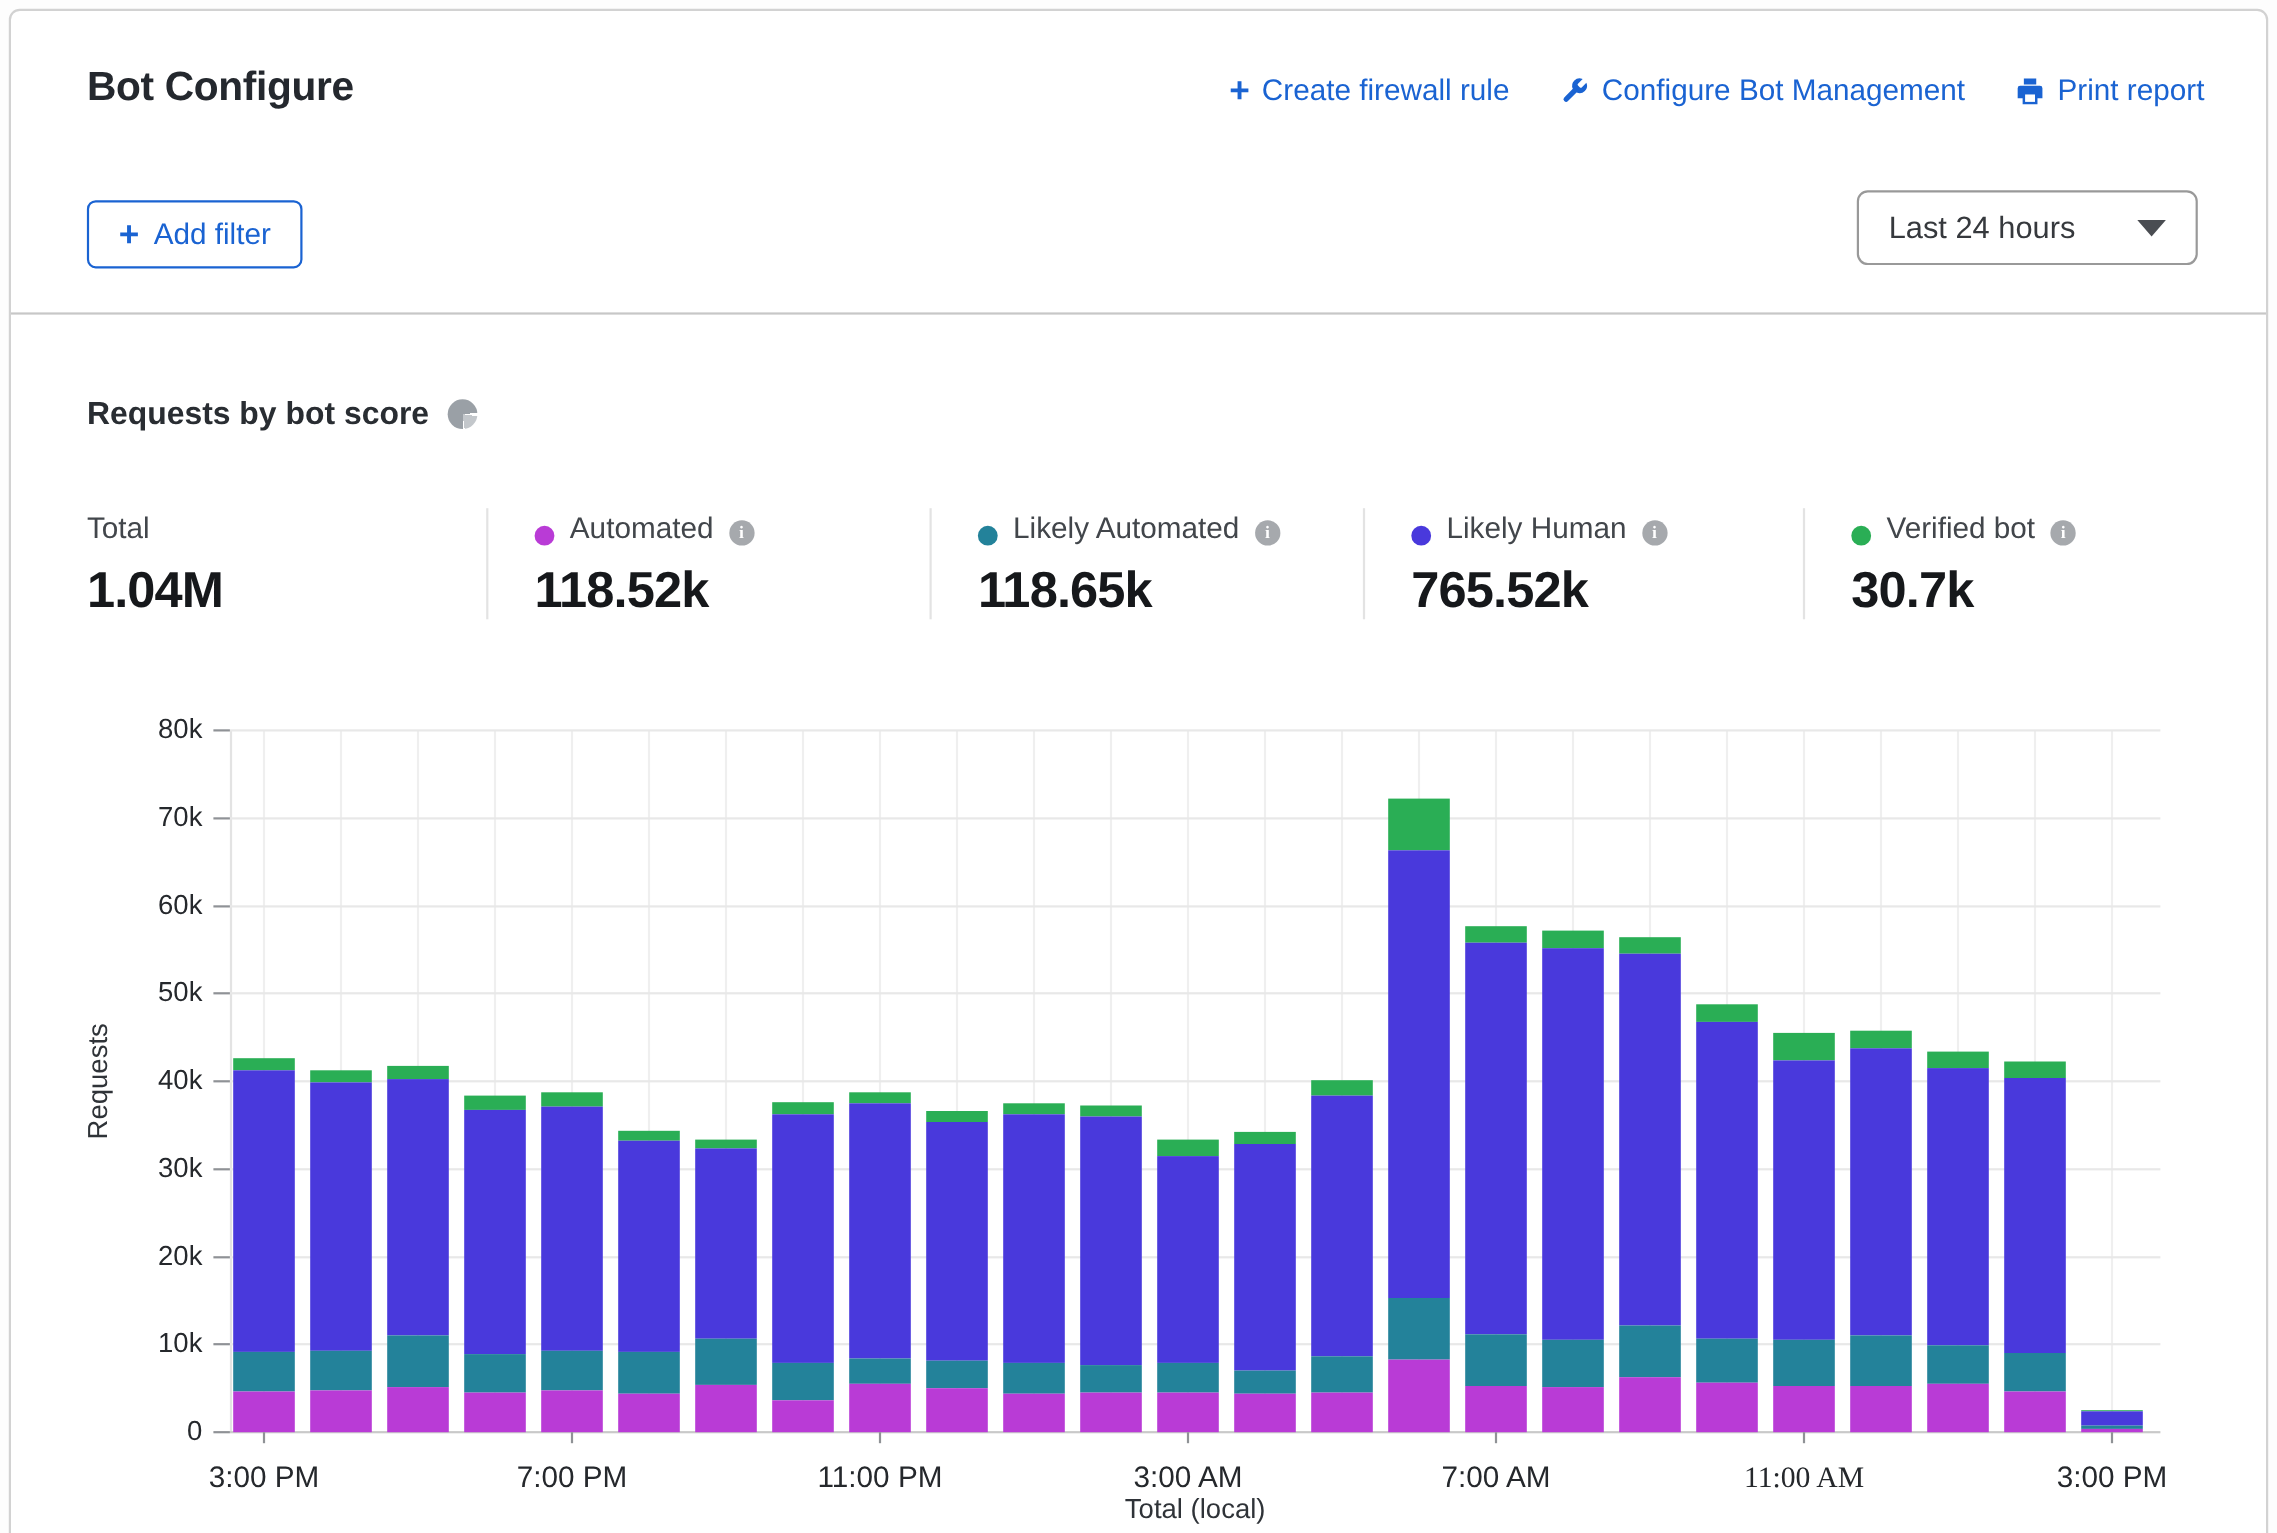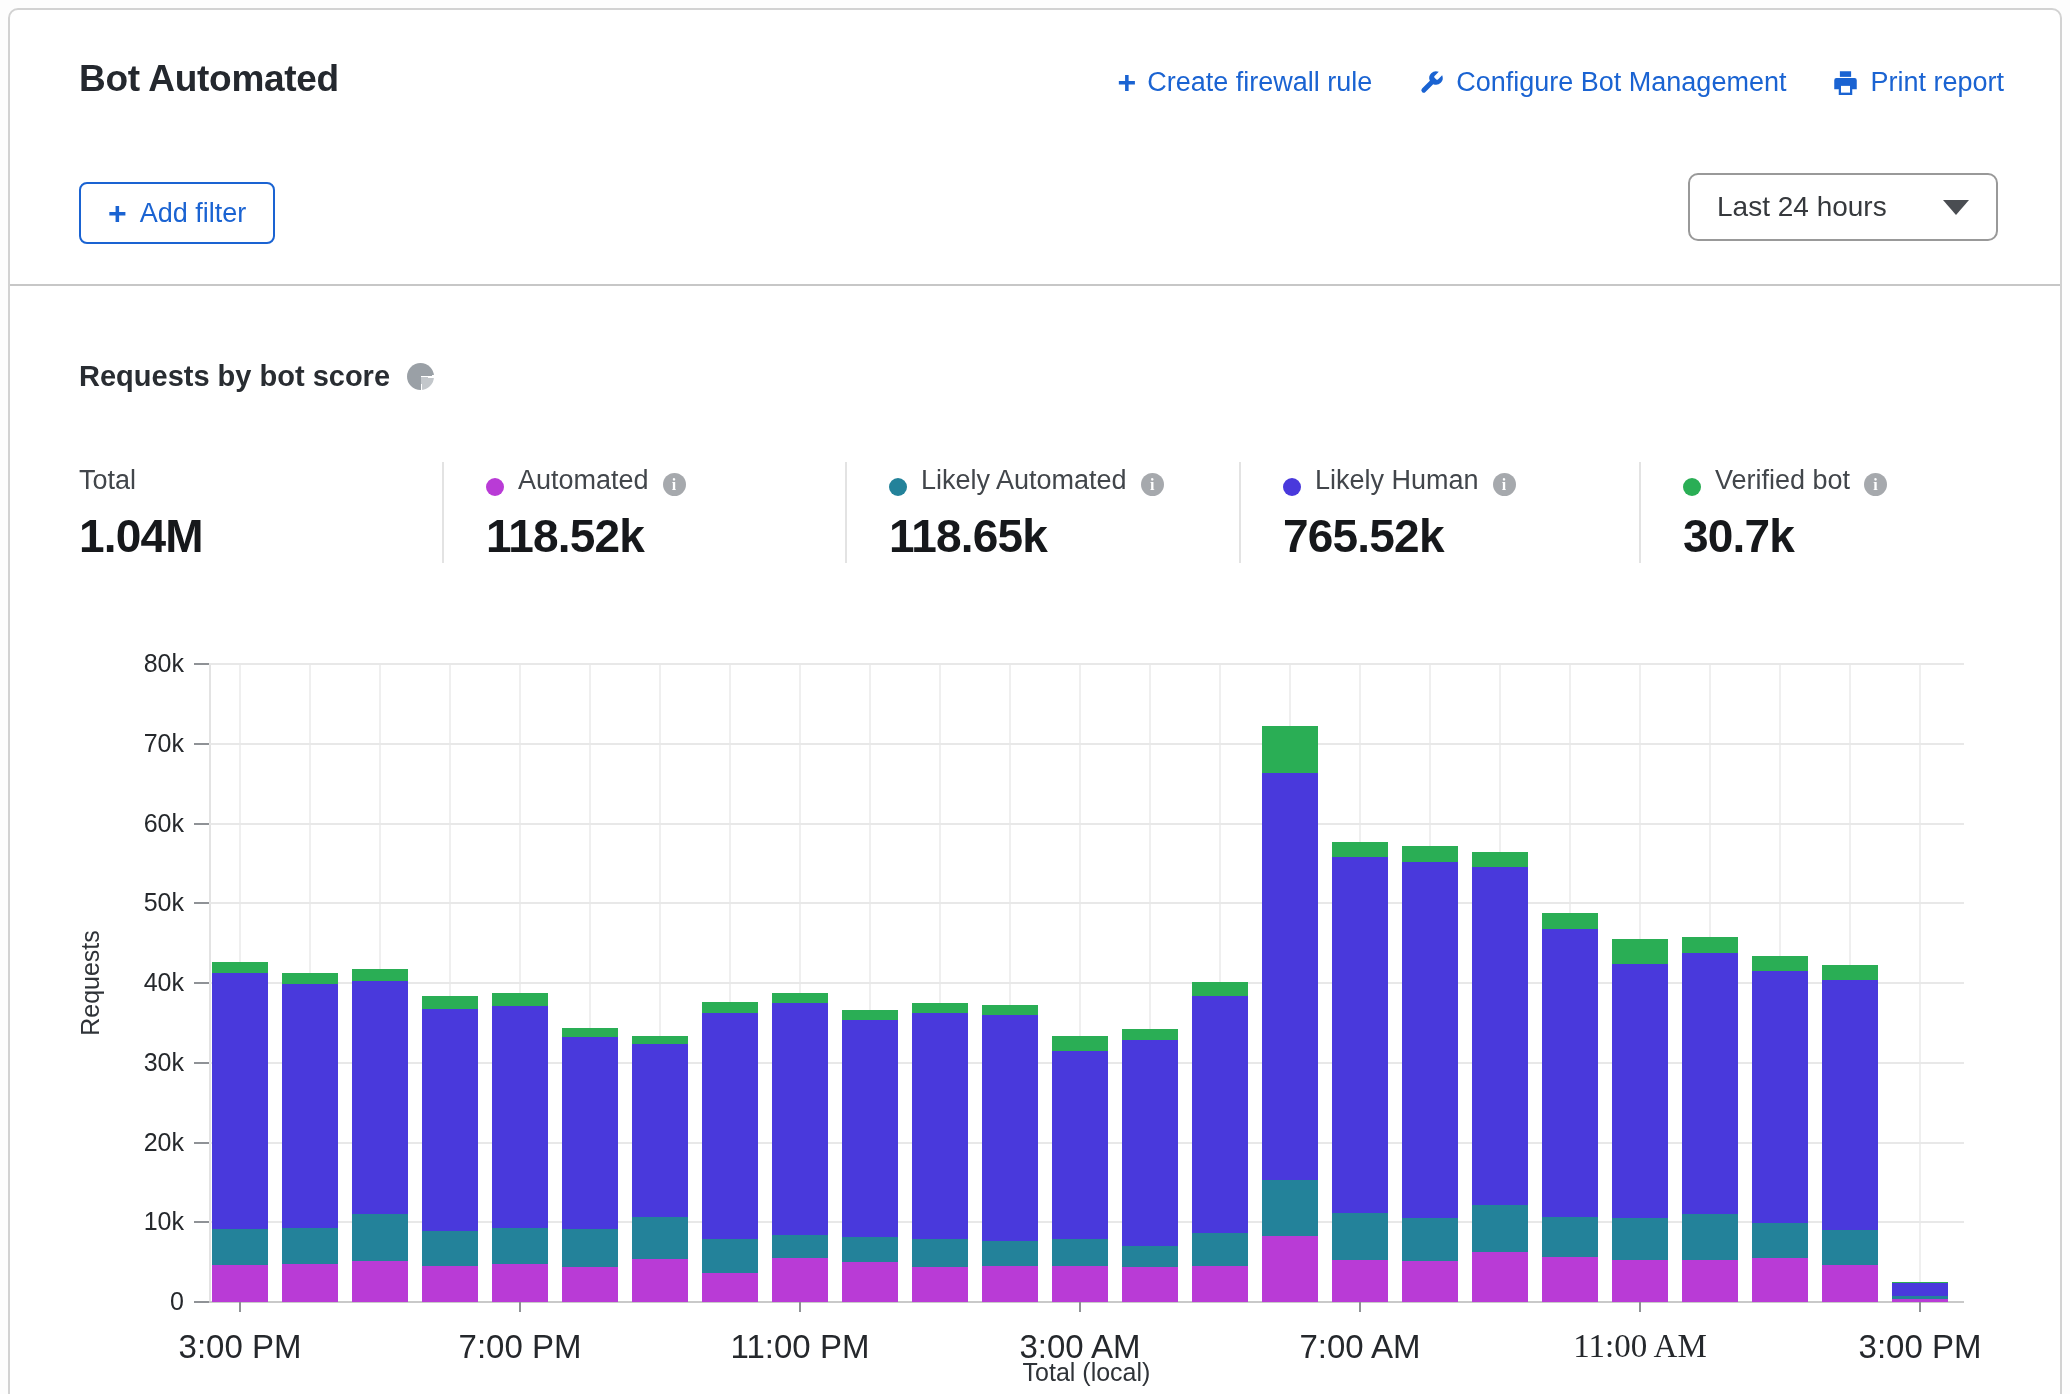--- a/index.html
+++ b/index.html
@@ -71,39 +71,39 @@
   .stat-value{margin-top:13px;font-size:46px;font-weight:700;color:#16181b;letter-spacing:-0.8px;}
   
   .plot-area{position:absolute;left:199px;top:654px;width:1755px;height:638px;}
   .hgrid{position:absolute;left:0;right:0;height:2px;background:#e8e8e8;}
   .hgrid.zero{background:#c9c9c9;}
   .vgrid{position:absolute;top:0;bottom:0;width:2px;background:#efefef;}
   .yaxis-line{position:absolute;left:0;top:0;bottom:0;width:2px;background:#e3e3e3;}
   .ytick{position:absolute;left:-15px;width:15px;height:2px;background:#8f9296;}
   .ylab{position:absolute;left:-125px;width:100px;text-align:right;font-size:25px;color:#25282c;}
   .xtick{position:absolute;top:638px;width:2px;height:10px;background:#8f9296;}
-  .xlab{position:absolute;top:664px;width:170px;text-align:center;font-size:33px;color:#25282c;}
+  .xlab{position:absolute;top:664px;width:170px;text-align:center;font-size:27px;color:#25282c;}
   .bar{position:absolute;bottom:0;width:56px;display:flex;flex-direction:column-reverse;}
   .seg{width:100%;}
   .axis-title-y{
     position:absolute;left:80px;top:973px;font-size:25px;color:#2f3338;
     transform:translate(-50%,-50%) rotate(-90deg);white-space:nowrap;
   }
   .axis-title-x{
     position:absolute;left:199px;top:1348px;width:1755px;text-align:center;
     font-size:25px;color:#2f3338;
   }
 </style>
 </head>
 <body>
 
 <div class="card">
 
   <div class="header-top">
-    <h1 class="page-title">Bot Automated</h1>
+    <h1 class="page-title">Bot Configure</h1>
     <div class="header-actions">
       <a class="action-link">
         <span class="plus-glyph">+</span>
         <span>Create firewall rule</span>
       </a>
       <a class="action-link">
         <span>
           <svg width="27" height="27" viewBox="0 0 24 24" fill="currentColor">
             <path d="M14.7 6.3a1 1 0 0 0 0 1.4l1.6 1.6a1 1 0 0 0 1.4 0l3.77-3.77a6 6 0 0 1-7.94 7.94l-6.91 6.91a2.12 2.12 0 0 1-3-3l6.91-6.91a6 6 0 0 1 7.94-7.94l-3.76 3.76z"></path>
           </svg>

